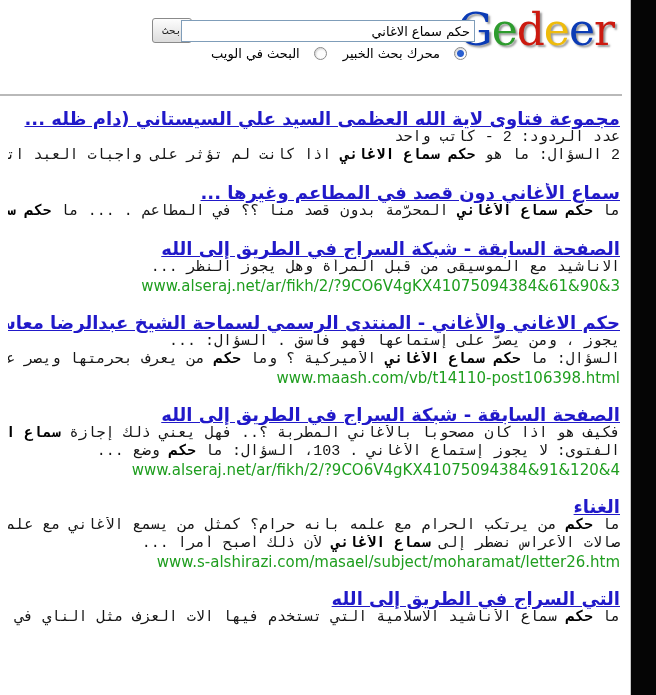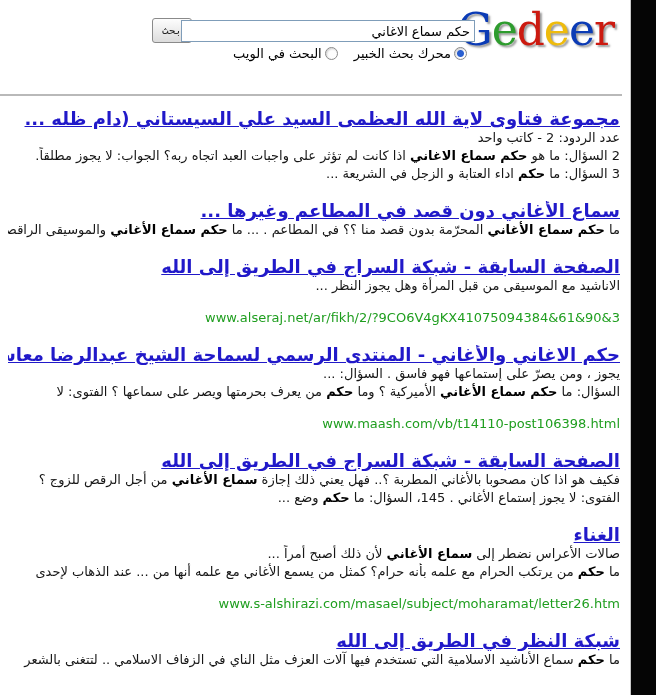--- a/index.html
+++ b/index.html
@@ -16,37 +16,37 @@
     font-size:44px; line-height:56px; letter-spacing:-1px;
     text-shadow:2px 2px 2px rgba(120,120,120,0.75); }
   .search-button { position:absolute; left:152px; top:18px; width:40px; height:25px;
     font-family:Liberation Mono, monospace; font-size:11px; color:#222;
     background:linear-gradient(#fdfdfd,#dcdcdc); border:1px solid #8a8a8a; border-radius:3px; }
   .search-input { position:absolute; left:181px; top:20px; width:294px; height:22px;
     box-sizing:border-box; border:1px solid #7f9db9; font-size:13px; padding:2px 4px;
     font-family:"DejaVu Sans", sans-serif; }
   .radio-row { position:absolute; top:46px; right:163px; direction:rtl;
     display:flex; align-items:center; gap:16px; font-size:13px; color:#000; }
-  .radio-opt { display:flex; align-items:center; gap:3px; }
+  .radio-opt { display:flex; align-items:center; gap:14px; }
   .radio { width:13px; height:13px; border-radius:50%; border:1px solid #8a8a8a;
     background:#fdfdfd; box-sizing:border-box; display:inline-block;
     box-shadow:inset 1px 1px 2px rgba(0,0,0,0.18); }
   .radio.selected { background:radial-gradient(circle at 50% 50%, #2a5fd0 0 3px, #fdfdfd 4px); }
 
   .divider { position:absolute; top:94px; left:0; width:622px; height:2px; background:#b9b9b9; }
 
   
   .results { position:absolute; top:109px; right:10px; width:612px; direction:rtl; text-align:right; }
   .result { margin-bottom:18px; }
   .rtitle { display:block; font-size:18px; font-weight:bold; color:#2119c9;
     text-decoration:underline; line-height:20px; white-space:nowrap; overflow:hidden; cursor:pointer; }
-  .sline { font-size:13px; color:#161616; line-height:18px; white-space:nowrap; overflow:hidden; }
+  .sline { font-size:15px; color:#161616; line-height:18px; white-space:nowrap; overflow:hidden;font-family:Liberation Mono, monospace; }
   .sline b { color:#000; }
-  .rurl { font-size:13px; color:#1f9e1f; line-height:18px; direction:ltr; text-align:right;
-    white-space:nowrap; overflow:hidden;margin-top:14px; }
+  .rurl { font-size:15px; color:#1f9e1f; line-height:18px; direction:ltr; text-align:right;
+    white-space:nowrap; overflow:hidden; }
 </style>
 </head>
 <body>
 
 <div class="content">
 
   <div class="logo"><span style="color: rgb(11, 59, 181);">G</span><span style="color: rgb(46, 156, 46);">e</span><span style="color: rgb(204, 26, 16);">d</span><span style="color: rgb(238, 187, 13);">e</span><span style="color: rgb(11, 59, 181);">e</span><span style="color: rgb(204, 26, 16);">r</span></div>
 
   <button class="search-button">بحث</button>
 
@@ -63,49 +63,49 @@
       </span>
     </div>
 
   <div class="divider"></div>
 
   <div class="results">
       <div class="result">
         <a class="rtitle">مجموعة فتاوى لاية الله العظمى السيد علي السيستاني (دام ظله ...</a>
         <div class="sline"><span>عدد الردود: 2 - كاتب واحد</span></div>
         <div class="sline"><span>2 السؤال: ما هو </span><b>حكم سماع الاغاني</b><span> اذا كانت لم تؤثر على واجبات العبد اتجاه ربه؟ الجواب: لا يجوز مطلقاً.</span></div>
-        <div class="sline"><span>3 السؤال: ما </span><b>حكم</b><span> اداء العتابة و الزجل في الشريعة ...</span></div>
       </div>
       <div class="result">
         <a class="rtitle">سماع الأغاني دون قصد في المطاعم وغيرها ...</a>
         <div class="sline"><span>ما </span><b>حكم سماع الأغاني</b><span> المحرّمة بدون قصد منا ؟؟ في المطاعم . ... ما </span><b>حكم سماع الأغاني</b><span> والموسيقى الراقصة</span></div>
       </div>
       <div class="result">
         <a class="rtitle">الصفحة السابقة - شبكة السراج في الطريق إلى الله</a>
         <div class="sline"><span>الاناشيد مع الموسيقى من قبل المرأة وهل يجوز النظر ...</span></div>
         <div class="rurl" dir="ltr">www.alseraj.net/ar/fikh/2/?9CO6V4gKX41075094384&amp;61&amp;90&amp;3</div>
       </div>
       <div class="result">
         <a class="rtitle">حكم الاغاني والأغاني - المنتدى الرسمي لسماحة الشيخ عبدالرضا معاش</a>
         <div class="sline"><span>يجوز ، ومن يصرّ على إستماعها فهو فاسق . السؤال: ...</span></div>
         <div class="sline"><span>السؤال: ما </span><b>حكم سماع الأغاني</b><span> الأميركية ؟ وما </span><b>حكم</b><span> من يعرف بحرمتها ويصر على سماعها ؟ الفتوى: لا</span></div>
         <div class="rurl" dir="ltr">www.maash.com/vb/t14110-post106398.html</div>
       </div>
       <div class="result">
         <a class="rtitle">الصفحة السابقة - شبكة السراج في الطريق إلى الله</a>
         <div class="sline"><span>فكيف هو اذا كان مصحوبا بالأغاني المطربة ؟.. فهل يعني ذلك إجازة </span><b>سماع الأغاني</b><span> من أجل الرقص للزوج ؟</span></div>
-        <div class="sline"><span>الفتوى: لا يجوز إستماع الأغاني . 145، السؤال: ما </span><b>حكم</b><span> وضع ...</span></div>
+        <div class="sline"><span>الفتوى: لا يجوز إستماع الأغاني . 103، السؤال: ما </span><b>حكم</b><span> وضع ...</span></div>
+        <div class="rurl" dir="ltr">www.alseraj.net/ar/fikh/2/?9CO6V4gKX41075094384&amp;91&amp;120&amp;4</div>
       </div>
       <div class="result">
         <a class="rtitle">الغناء</a>
+        <div class="sline"><span>ما </span><b>حكم</b><span> من يرتكب الحرام مع علمه بأنه حرام؟ كمثل من يسمع الأغاني مع علمه أنها من ... عند الذهاب لإحدى</span></div>
         <div class="sline"><span>صالات الأعراس نضطر إلى </span><b>سماع الأغاني</b><span> لأن ذلك أصبح أمراً ...</span></div>
-        <div class="sline"><span>ما </span><b>حكم</b><span> من يرتكب الحرام مع علمه بأنه حرام؟ كمثل من يسمع الأغاني مع علمه أنها من ... عند الذهاب لإحدى</span></div>
         <div class="rurl" dir="ltr">www.s-alshirazi.com/masael/subject/moharamat/letter26.htm</div>
       </div>
       <div class="result">
-        <a class="rtitle">شبكة النظر في الطريق إلى الله</a>
+        <a class="rtitle">التي السراج في الطريق إلى الله</a>
         <div class="sline"><span>ما </span><b>حكم</b><span> سماع الأناشيد الاسلامية التي تستخدم فيها آلات العزف مثل الناي في الزفاف الاسلامي .. لتتغنى بالشعر</span></div>
       </div>
     </div>
 
 </div>
 
 <div class="window-edge"></div>
 
 </body></html>

